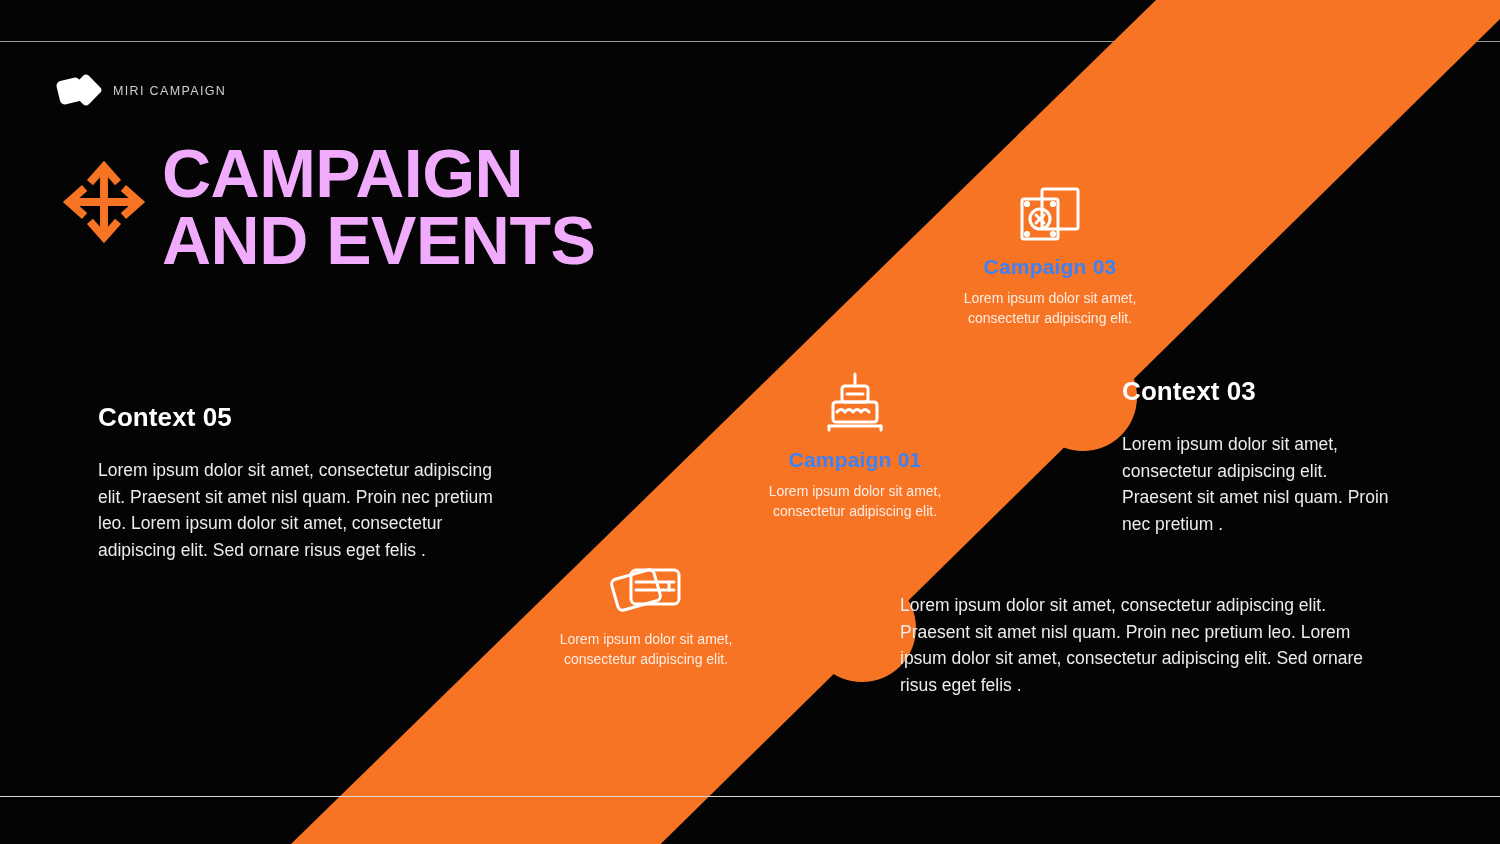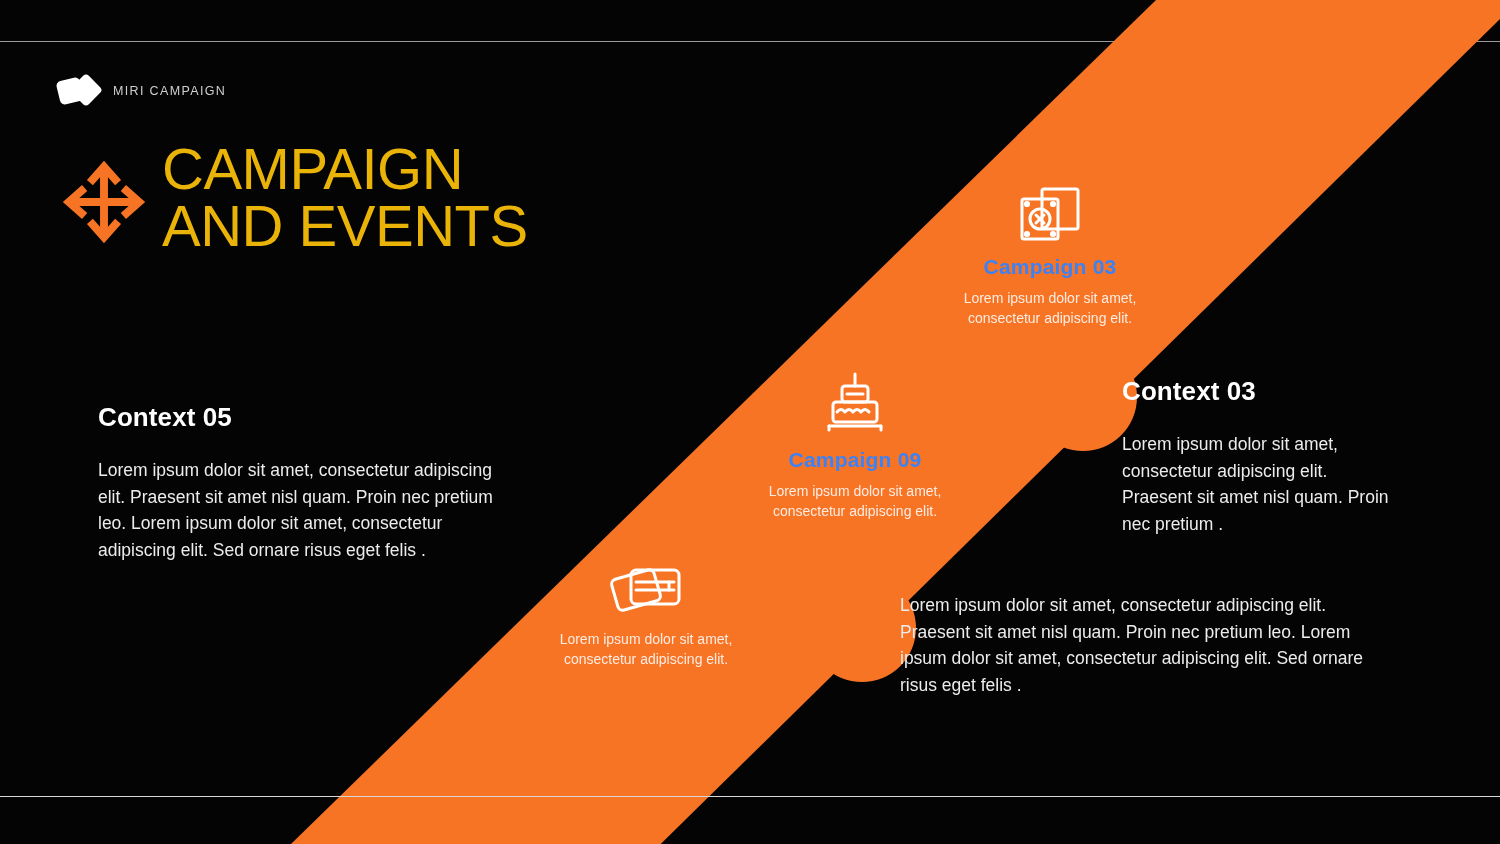--- a/index.html
+++ b/index.html
@@ -56,24 +56,24 @@
   }
 
   
   #title-wrap {
     position:absolute; left:60px; top:140px;
     display:flex; align-items:flex-start;
   }
   #move-icon { width:88px; height:88px; margin-top:18px; flex:0 0 auto; }
   #title {
     margin-left:14px;
-    color:#eab308;
-    font-size:58px;
+    color:#f0abfc;
+    font-size:68px;
     line-height:0.99;
-    font-weight:400;
+    font-weight:700;
     letter-spacing:-0.5px;
     white-space:pre-line;
   }
 
   
   .ctx { position:absolute; }
   .ctx-title {
     color:#ffffff;
     font-size:26px;
     font-weight:700;
@@ -194,21 +194,21 @@
         <line x1="31" y1="2" x2="31" y2="14"></line>
         <rect x="18" y="14" width="26" height="16" rx="3"></rect>
         <line x1="23" y1="22" x2="39" y2="22"></line>
         <rect x="9" y="30" width="44" height="20" rx="3"></rect>
         <path d="M13 40 q4 -5 8 0 q4 -5 8 0 q4 -5 8 0 q4 -5 8 0"></path>
         <line x1="5" y1="54" x2="57" y2="54"></line>
         <line x1="5" y1="54" x2="5" y2="58"></line>
         <line x1="57" y1="54" x2="57" y2="58"></line>
       </svg>
     </div>
-    <div class="camp-title">Campaign 09</div>
+    <div class="camp-title">Campaign 01</div>
     <div class="camp-body">Lorem ipsum dolor sit amet,
 consectetur adipiscing elit.</div>
   </div>
 
   <div class="camp" id="camp3">
     <div class="camp-icon">
       <svg width="66" height="58" viewBox="0 0 66 58" fill="none" stroke="#fff" stroke-width="3" stroke-linecap="round" stroke-linejoin="round">
         <rect x="25" y="4" width="36" height="40" rx="2"></rect>
         <rect x="5" y="14" width="36" height="40" rx="2"></rect>
         <circle cx="23" cy="34" r="10"></circle>

